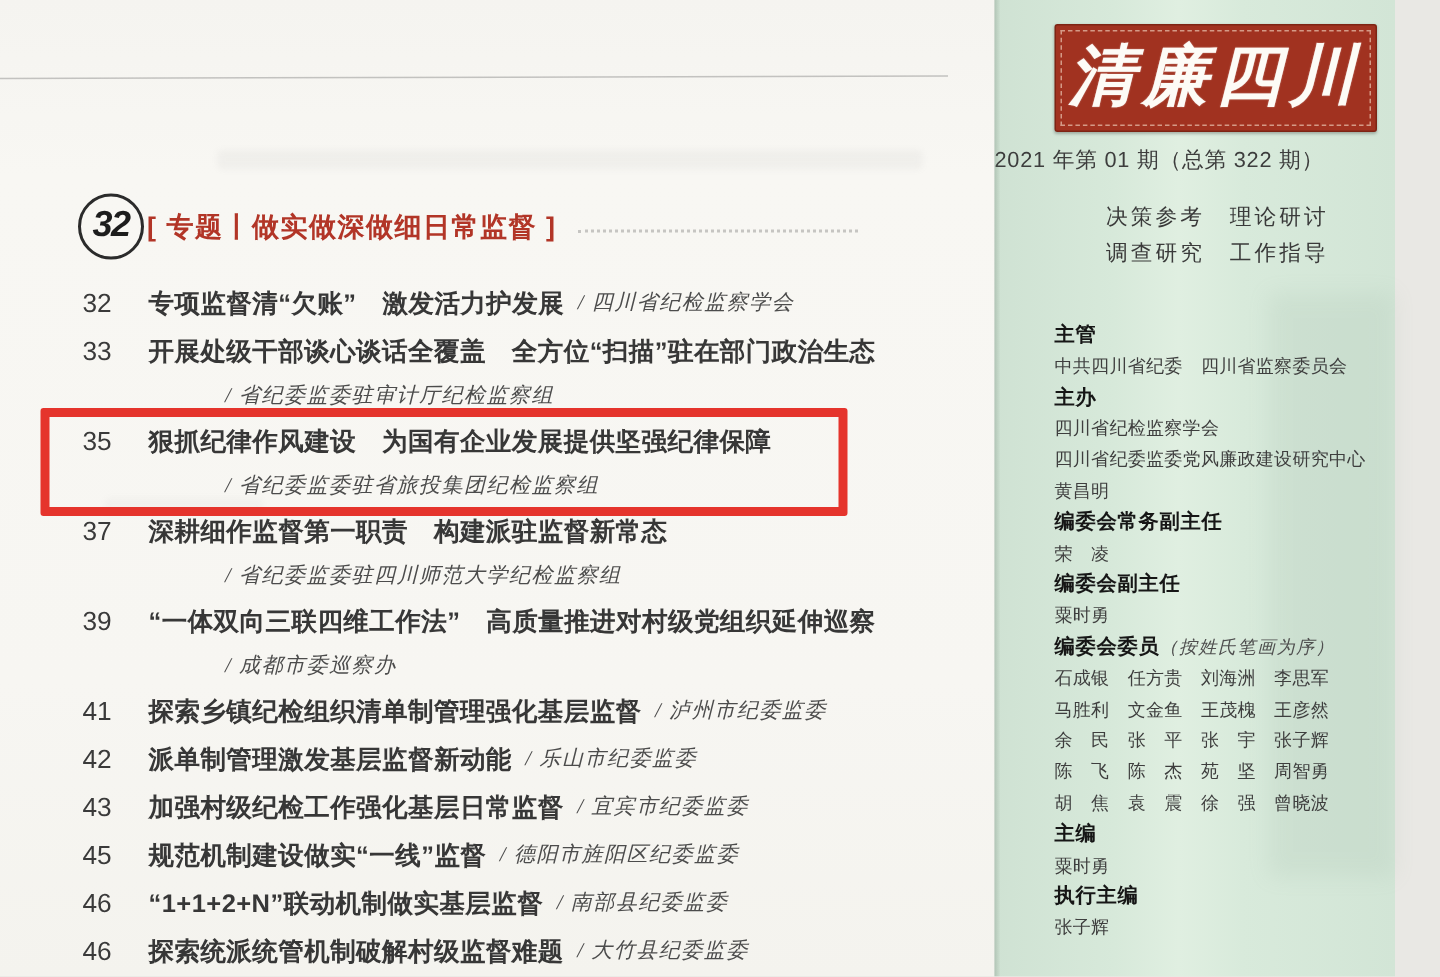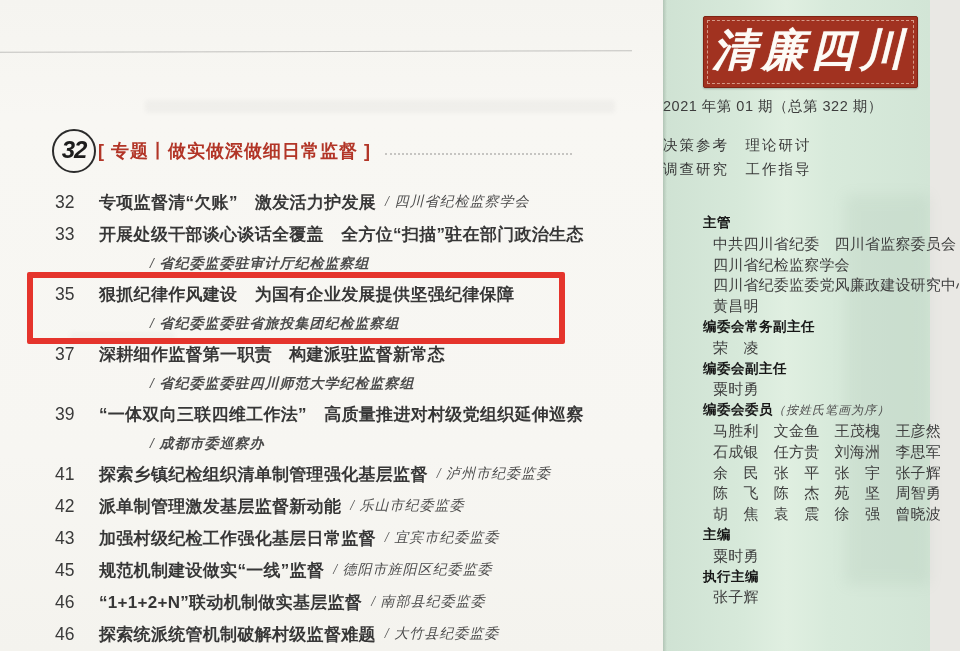--- a/index.html
+++ b/index.html
@@ -23,21 +23,21 @@
                   background:transparent; }
   .badge-circle span { font-size:24px; font-weight:bold; color:#1d1d1d; font-style:italic;
                        transform:translateY(-1px); letter-spacing:-1px; }
   .section-title { margin-left:2px; font-size:18px; font-weight:bold; color:#b23527;
                    letter-spacing:1px; white-space:nowrap; }
   .leader-dots { flex:1; height:0; border-bottom:2px dotted #c6c5c2; margin-left:14px;
                  transform:translateY(3px); }
 
   .toc-list { position:absolute; left:55px; top:186px; width:590px; }
   .toc-row { height:32px; display:flex; align-items:center; white-space:nowrap; }
-  .toc-sub { height:28px; display:flex; align-items:center; padding-left:95px; white-space:nowrap;font-weight:bold; }
+  .toc-sub { height:28px; display:flex; align-items:center; padding-left:95px; white-space:nowrap; }
   .toc-num { width:44px; flex:0 0 auto; font-size:17.5px; color:#3a3a3a; font-weight:500; }
   .toc-title { font-size:17px; font-weight:600; color:#373737; letter-spacing:.3px; }
   .toc-credit { font-family:"Liberation Serif","DejaVu Serif",serif; font-size:14px;
                 color:#4c4c4c; margin-left:9px; letter-spacing:1px; font-style:italic; }
   .toc-sub .toc-credit { margin-left:0; }
 
   .highlight-box { position:absolute; left:27px; top:272px; width:538px; height:72px;
                    border:6px solid #e5342c; border-radius:2px; pointer-events:none; z-index:5; }
 
   
@@ -52,30 +52,30 @@
                background:#a13220; border:1px solid #7e2414; border-radius:2px;
                display:flex; align-items:center; justify-content:center;
                box-shadow:0 1px 2px rgba(0,0,0,.25); }
   .brand-box::after { content:""; position:absolute; inset:3px;
                       border:1px dashed rgba(255,240,220,.55); pointer-events:none; }
   .brand-title { font-family:"Liberation Serif","DejaVu Serif",serif; font-weight:bold;
                  font-size:44px; color:#fdfbf6; letter-spacing:5px; font-style:italic;
                  text-shadow:0 0 1px rgba(255,255,255,.6); transform:translateY(-2px); }
   .issue-line { position:absolute; left:0; top:97px; width:297px; 
                 font-size:14.5px; color:#3d3d3d; letter-spacing:.5px; }
-  .taglines { position:absolute; left:0; top:133px; width:297px; }
+  .taglines { position:absolute; left:0; top:133px; width:297px; text-align:center; }
   .taglines div { font-size:14.5px; color:#3a3a3a; line-height:24px; letter-spacing:2px; }
 
   .masthead { position:absolute; left:40px; top:213px; width:250px; }
   .mh-label { font-size:13.5px; font-weight:bold; color:#161616; line-height:20.8px;
               letter-spacing:.5px; white-space:nowrap; }
   .mh-note { font-family:Liberation Sans, sans-serif; font-weight:normal;
              font-size:12px; color:#4f4f4f; font-style:italic; letter-spacing:1px; }
-  .mh-line { font-size:15px; color:#3e3e3e; line-height:20.8px; white-space:nowrap;
-             letter-spacing:.2px;margin-left:10px; }
+  .mh-line { font-size:12px; color:#3e3e3e; line-height:20.8px; white-space:nowrap;
+             letter-spacing:.2px; }
 </style>
 </head>
 <body>
 
 <div class="stage">
 
   <div class="toc-page">
     <div class="scan-line"></div>
     <div class="bleed b1"></div>
     <div class="bleed b2"></div>
@@ -167,30 +167,31 @@
     <div class="issue-line">2021 年第 01 期（总第 322 期）</div>
 
     <div class="taglines">
       <div>决策参考　理论研讨</div>
       <div>调查研究　工作指导</div>
     </div>
 
     <div class="masthead">
         <div class="mh-label">主管</div>
         <div class="mh-line">中共四川省纪委　四川省监察委员会</div>
+        <div class="mh-label">主办</div>
         <div class="mh-line">四川省纪检监察学会</div>
         <div class="mh-line">四川省纪委监委党风廉政建设研究中心</div>
         <div class="mh-line">黄昌明</div>
         <div class="mh-label">编委会常务副主任</div>
         <div class="mh-line">荣　凌</div>
         <div class="mh-label">编委会副主任</div>
         <div class="mh-line">粟时勇</div>
         <div class="mh-label">编委会委员<span class="mh-note">（按姓氏笔画为序）</span></div>
+        <div class="mh-line">石成银　任方贵　刘海洲　李思军</div>
         <div class="mh-line">马胜利　文金鱼　王茂槐　王彦然</div>
-        <div class="mh-line">石成银　任方贵　刘海洲　李思军</div>
         <div class="mh-line">余　民　张　平　张　宇　张子辉</div>
         <div class="mh-line">陈　飞　陈　杰　苑　坚　周智勇</div>
         <div class="mh-line">胡　焦　袁　震　徐　强　曾晓波</div>
         <div class="mh-label">主编</div>
         <div class="mh-line">粟时勇</div>
         <div class="mh-label">执行主编</div>
         <div class="mh-line">张子辉</div>
       </div>
   </div>
   <div class="panel-seam"></div>

